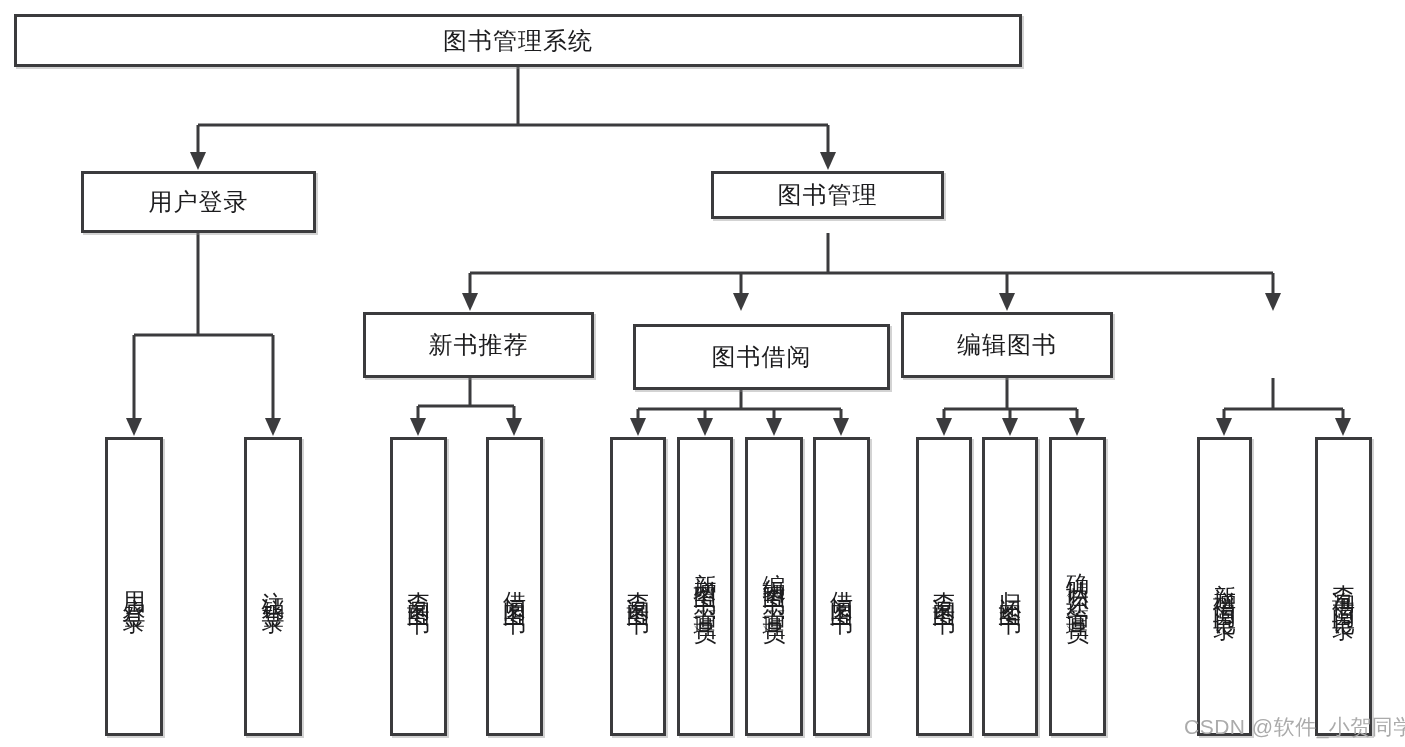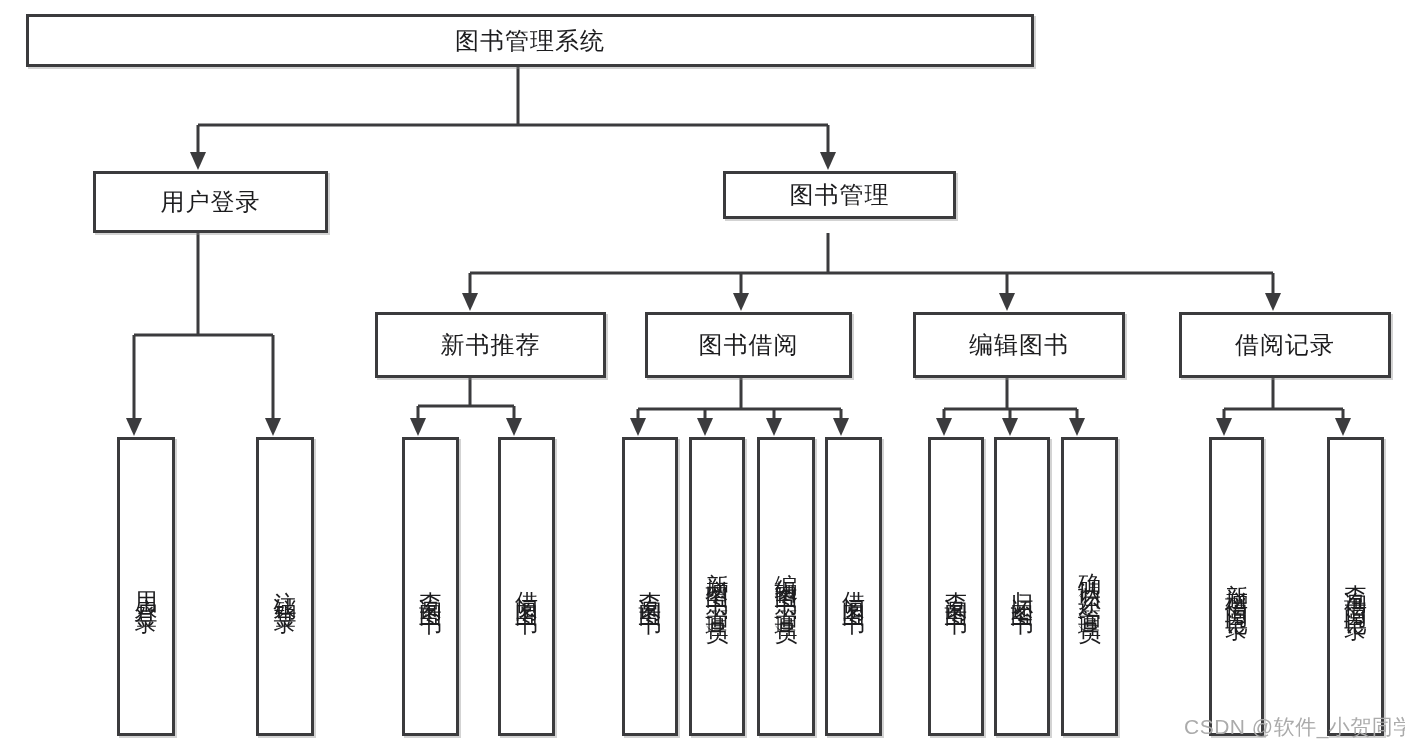--- a/index.html
+++ b/index.html
@@ -15,21 +15,21 @@
     font-family:"Liberation Sans","DejaVu Sans",sans-serif;
     color:var(--text);
   }
   .wires{position:absolute;left:0;top:0;z-index:1;}
   .wires path{stroke:var(--line);stroke-width:3;fill:none;}
   .wires polygon{fill:var(--line);stroke:none;}
   .box{
     position:absolute;box-sizing:border-box;z-index:2;
     background:#fff;border:3px solid var(--line);
     box-shadow:2px 2px 0 rgba(140,140,140,.38);
-    display:flex;align-items:center;justify-content:center;margin-left:12px;
+    display:flex;align-items:center;justify-content:center;
   }
   .hbox .lbl{
     font-size:24px;letter-spacing:1px;white-space:nowrap;
   }
   .vbox .lbl{
     writing-mode:vertical-rl;text-orientation:mixed;
     font-size:23px;letter-spacing:7px;line-height:1;white-space:nowrap;
   }
   .watermark{
     position:absolute;z-index:5;left:1184px;top:713px;
@@ -84,28 +84,25 @@
   <div class="box hbox" style="left:81px;top:171px;width:235px;height:62px">
     <span class="lbl">用户登录</span>
   </div>
   <div class="box hbox" style="left:711px;top:171px;width:233px;height:48px">
     <span class="lbl">图书管理</span>
   </div>
 
   <div class="box hbox" style="left:363px;top:312px;width:231px;height:66px">
     <span class="lbl">新书推荐</span>
   </div>
-  <div class="box hbox" style="left:633px;top:312px;width:207px;height:66px">
+  <div class="box hbox" style="left:633px;top:324px;width:257px;height:66px">
     <span class="lbl">图书借阅</span>
   </div>
   <div class="box hbox" style="left:901px;top:312px;width:212px;height:66px">
     <span class="lbl">编辑图书</span>
-  </div>
-  <div class="box hbox" style="left:1167px;top:312px;width:212px;height:66px">
-    <span class="lbl">借阅记录</span>
   </div>
 
   <div class="box vbox" style="left:105px;top:437px;width:58px;height:299px">
     <span class="lbl">用户登录</span>
   </div>
   <div class="box vbox" style="left:244px;top:437px;width:58px;height:299px">
     <span class="lbl">注销登录</span>
   </div>
 
   <div class="box vbox" style="left:390px;top:437px;width:57px;height:299px">

